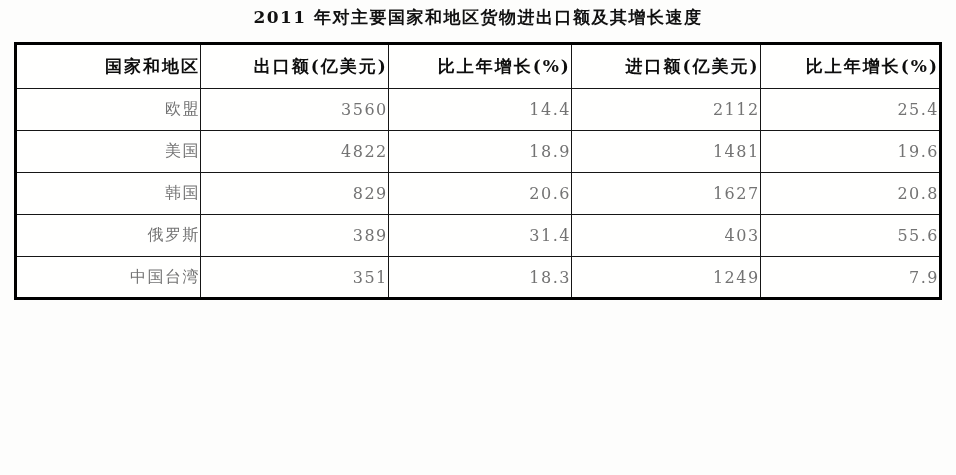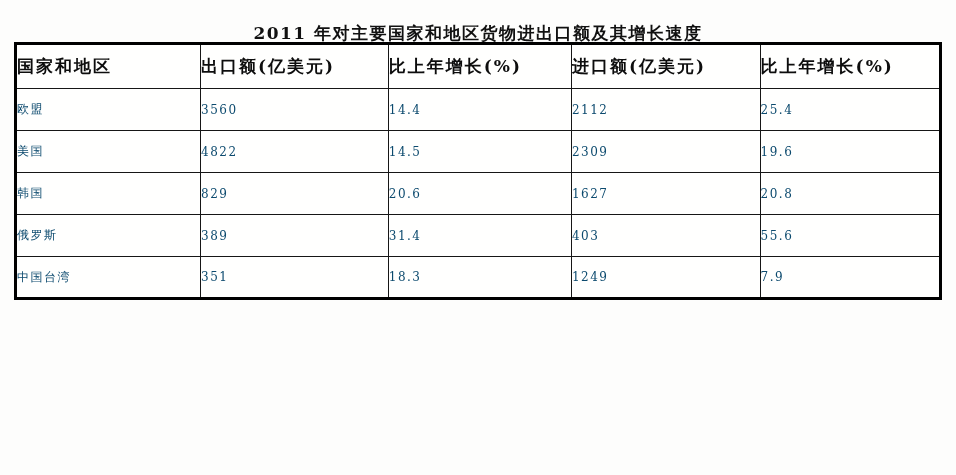--- a/index.html
+++ b/index.html
@@ -10,21 +10,21 @@
     color: #1a1a1a;
   }
   .page {
     position: relative;
     width: 956px;
     height: 475px;
     background: #fdfdfc;
     overflow: hidden;
   }
   .doc-title {
-    padding-top: 22px;
+    padding-top: 6px;
     text-align: center;
     font-size: 17px;
     font-weight: bold;
     letter-spacing: 1.5px;
     color: #111;
   }
   table.data-table {
     position: absolute;
     left: 14px;
     top: 42px;
@@ -34,37 +34,37 @@
     table-layout: fixed;
     background: #fffffe;
   }
   .data-table col.c1 { width: 20.0%; }
   .data-table col.c2 { width: 20.3%; }
   .data-table col.c3 { width: 19.8%; }
   .data-table col.c4 { width: 20.4%; }
   .data-table col.c5 { width: 19.5%; }
   .data-table th, .data-table td {
     border: 1.6px solid #161616;
-    text-align: left;
+    text-align: right;
     vertical-align: middle;
     white-space: nowrap;
     overflow: hidden;
   }
   .data-table th {
     height: 45px;
     font-size: 17px;
     font-weight: bold;
     letter-spacing: 2px;
     color: #0d0d0d;
   }
   .data-table td {
     height: 42px;
-    font-size: 12px;
+    font-size: 16px;
     letter-spacing: 1.5px;
-    color: #0c4a6e;
+    color: #737373;
   }
 </style>
 </head>
 <body>
 
 <div class="page">
 
   <div class="doc-title">2011 年对主要国家和地区货物进出口额及其增长速度</div>
 
   <table class="data-table">
@@ -89,22 +89,22 @@
       <td>欧盟</td>
       <td>3560</td>
       <td>14.4</td>
       <td>2112</td>
       <td>25.4</td>
     </tr>
 
     <tr>
       <td>美国</td>
       <td>4822</td>
-      <td>14.5</td>
-      <td>2309</td>
+      <td>18.9</td>
+      <td>1481</td>
       <td>19.6</td>
     </tr>
 
 
 
 
     <tr>
       <td>韩国</td>
       <td>829</td>
       <td>20.6</td>

